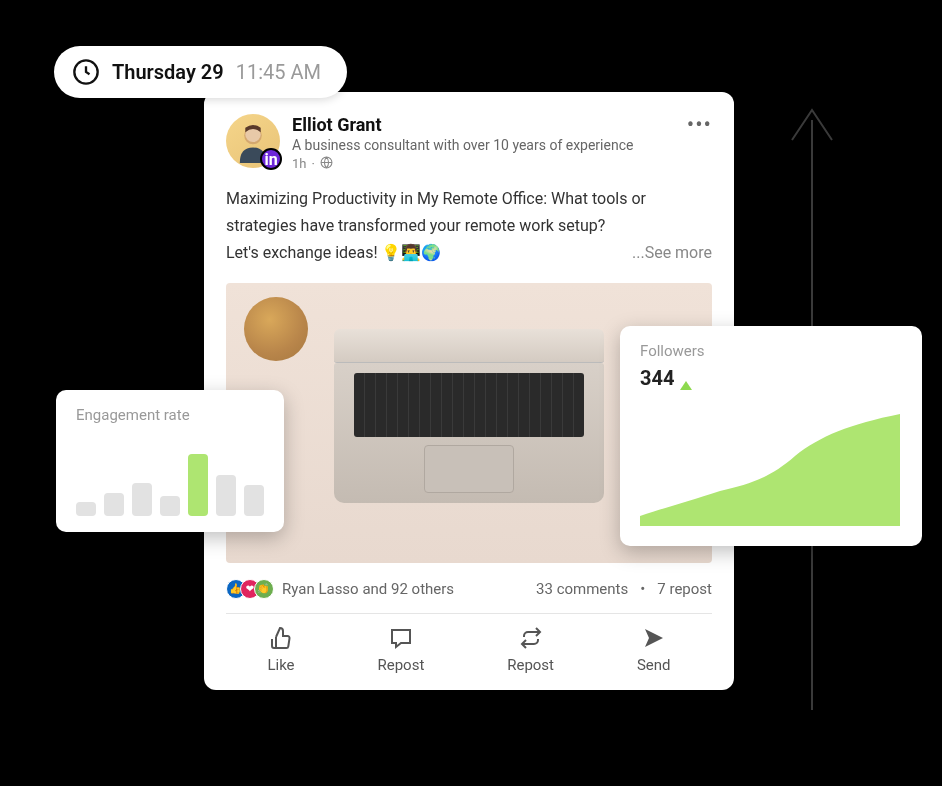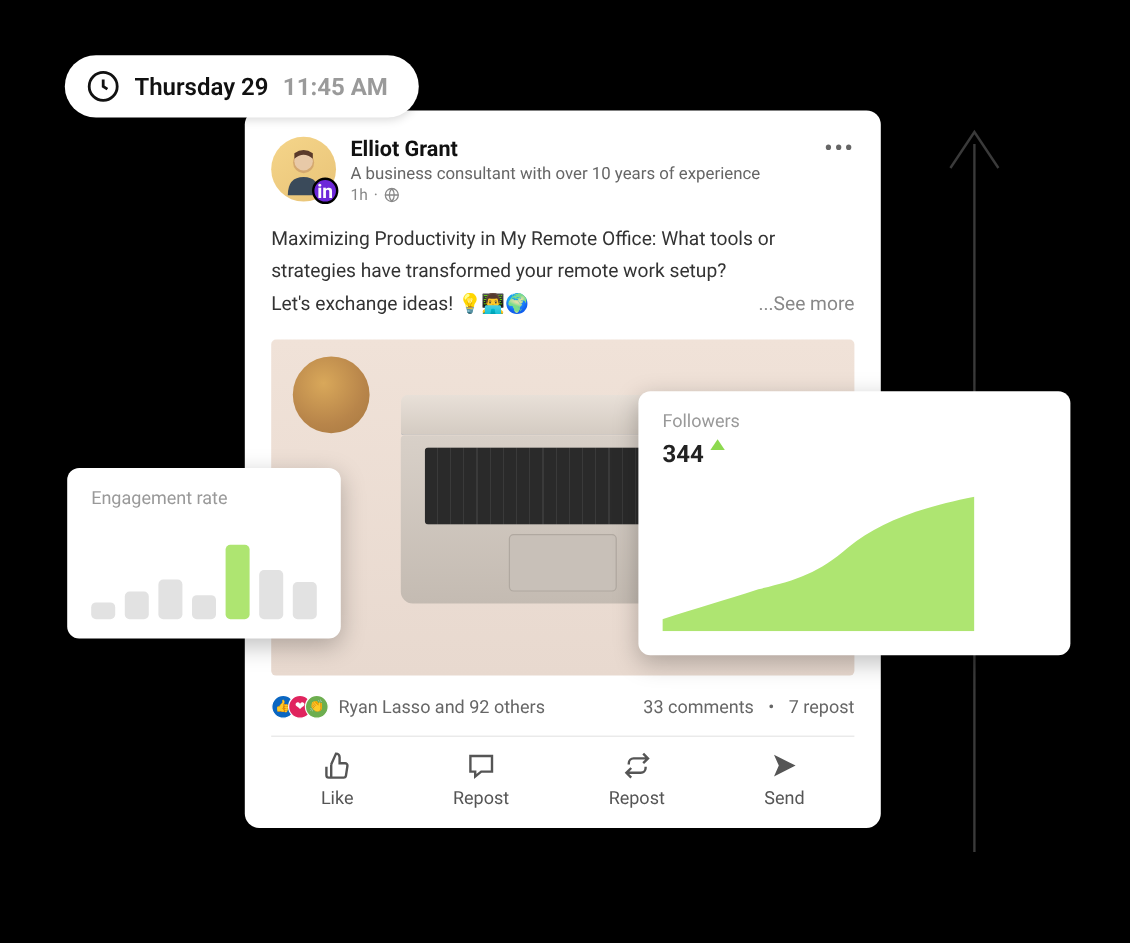--- a/index.html
+++ b/index.html
@@ -1,20 +1,20 @@
 <!DOCTYPE html>
 <html><head>
 <meta charset="utf-8">
 <style>
 *{margin:0;padding:0;box-sizing:border-box;font-family:-apple-system,BlinkMacSystemFont,"Segoe UI",Roboto,sans-serif}
 body{background:#000;width:942px;height:786px;position:relative;overflow:hidden}
 .arrow{position:absolute;right:60px;top:80px}
 .timestamp{position:absolute;left:54px;top:46px;background:#fff;border-radius:999px;padding:12px 26px 12px 18px;display:flex;align-items:center;gap:12px;box-shadow:0 2px 8px rgba(0,0,0,0.15);z-index:10}
 .timestamp .day{font-size:20px;font-weight:600;color:#111}
-.timestamp .time{font-size:20px;color:#9a9a9a;font-weight:700}
+.timestamp .time{font-size:20px;color:#9a9a9a;font-weight:400}
 .card{position:absolute;left:204px;top:92px;width:530px;background:#fff;border-radius:12px;padding:22px 0 16px 0;box-shadow:0 4px 24px rgba(0,0,0,0.2)}
 .header{display:flex;gap:12px;padding:0 22px;align-items:flex-start}
 .avatar-wrap{position:relative;width:54px;height:54px;flex-shrink:0}
 .avatar{width:54px;height:54px;border-radius:50%;background:linear-gradient(145deg,#f5d58a,#e8c377);display:flex;align-items:center;justify-content:center;overflow:hidden}
 .avatar svg{width:44px;height:44px}
 .linkedin-badge{position:absolute;bottom:-2px;right:-2px;width:22px;height:22px;background:#6d28d9;border-radius:50%;border:2px solid #000000;display:flex;align-items:center;justify-content:center;color:#fff;font-size:16px;font-weight:700}
 .header-info{flex:1}
 .author{font-size:18px;font-weight:700;color:#111}
 .subtitle{font-size:14px;color:#666;margin-top:2px}
 .meta{font-size:13px;color:#888;margin-top:3px;display:flex;align-items:flex-start;gap:5px}
@@ -36,23 +36,23 @@
 .r1{background:#0a66c2;color:#fff}
 .r2{background:#e0245e;color:#fff}
 .r3{background:#6dae4f;color:#fff}
 .stats .dot{margin:0 4px}
 .divider{height:1px;background:#e5e5e5;margin:0 22px}
 .actions{display:flex;justify-content:space-around;padding:12px 22px 0}
 .action{display:flex;flex-direction:column;align-items:center;gap:6px;color:#555;cursor:pointer;font-size:15px}
 .action svg{width:24px;height:24px}
 .widget{position:absolute;background:#fff;border-radius:10px;box-shadow:0 6px 20px rgba(0,0,0,0.25);padding:16px 20px}
 .w1{left:56px;top:390px;width:228px}
-.w2{right:50px;top:326px;width:360px}
+.w2{right:20px;top:326px;width:302px}
 .wlabel{font-size:15px;color:#999;margin-bottom:6px}
-.wval{font-size:20px;font-weight:700;color:#222;display:flex;align-items:flex-start;gap:6px}
+.wval{font-size:20px;font-weight:700;color:#222;display:flex;align-items:flex-end;gap:6px}
 .tri{width:0;height:0;border-left:6px solid transparent;border-right:6px solid transparent;border-bottom:9px solid #8dd94f}
 .bars{display:flex;align-items:flex-end;gap:8px;height:78px;margin-top:14px}
 .bar{flex:1;background:#e2e2e2;border-radius:4px}
 .bar.g{background:#aee571}
 .area{margin-top:16px;height:120px}
 </style>
 </head>
 <body>
 
 <svg class="arrow" width="140" height="640" viewBox="0 0 140 640">

